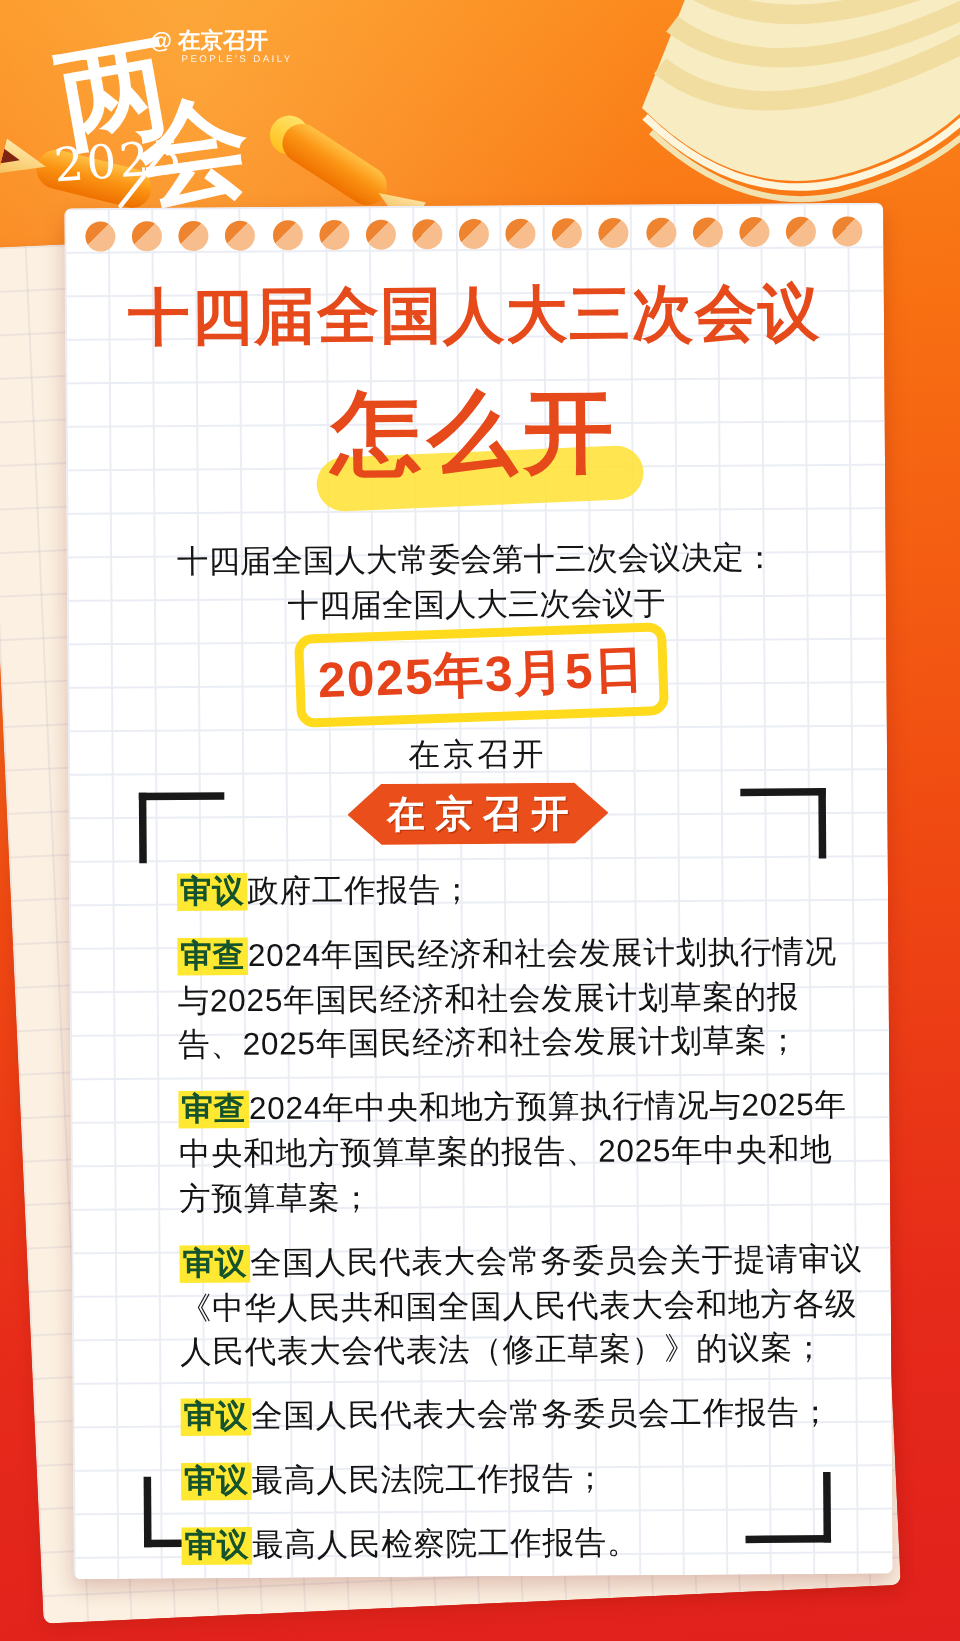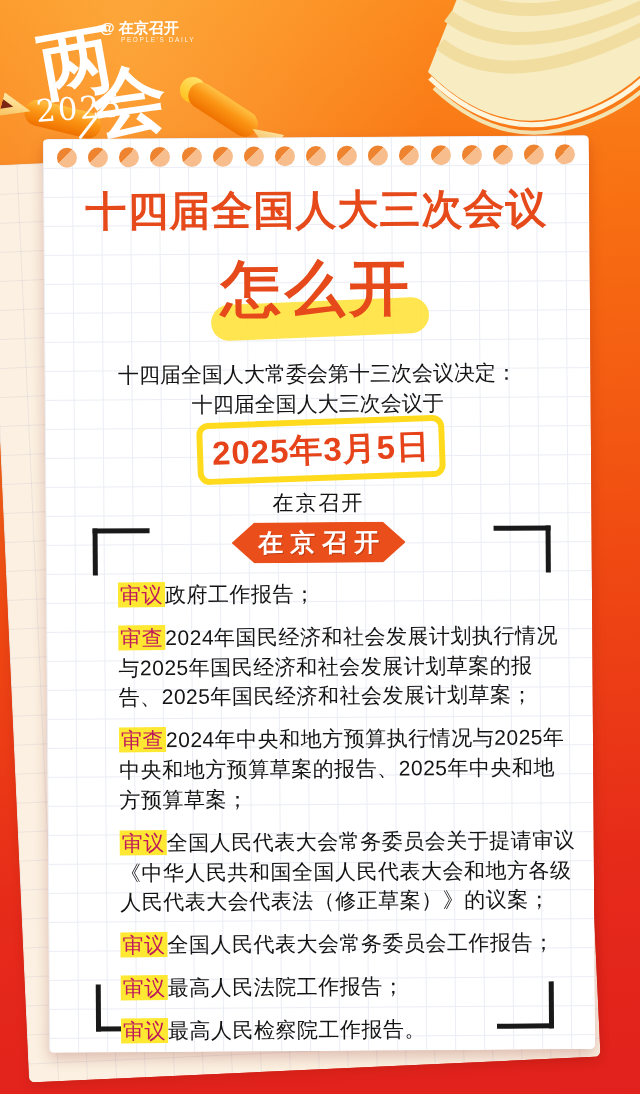--- a/index.html
+++ b/index.html
@@ -85,21 +85,21 @@
   .banner span{color:#fff; font-size:25px; font-weight:800; letter-spacing:7px; margin-left:7px;
     text-shadow:1px 1px 0 rgba(140,30,0,.45);}
   .bk{position:absolute; width:52px; height:42px; border-color:#191919; border-style:solid; border-width:0;}
   .bk-tl{left:47px; top:390px; border-top-width:5px; border-left-width:5px;}
   .bk-tr{right:41px; top:390px; border-top-width:5px; border-right-width:5px;}
   .bk-bl{left:47px; top:846px; border-bottom-width:5px; border-left-width:5px;}
   .bk-br{right:41px; top:846px; border-bottom-width:5px; border-right-width:5px;}
   .agenda{position:absolute; left:72px; top:442px; width:456px; margin:0; padding:0;
     list-style:none; display:flex; flex-direction:column; gap:13px;}
   .agenda li{color:#141414; font-size:21px; line-height:1.42; letter-spacing:.5px;}
-  .agenda mark{background:#ffe831; color:#be185d; font-weight:normal; padding:1px 2px;}
+  .agenda mark{background:#ffe831; color:#14532d; font-weight:bold; padding:1px 2px;}
 </style>
 </head>
 <body>
 
 <div class="stage">
   <div class="glow"></div>
 
   <svg class="book" width="270" height="165" viewBox="0 0 270 165">
     <path d="M78,-10 L40,86 Q100,146 168,132 Q236,116 276,64 L276,-10 Z" fill="#f7ecc2"></path>
     <path d="M52,58 Q120,112 260,40" stroke="#f2dda0" stroke-width="13" fill="none"></path>

